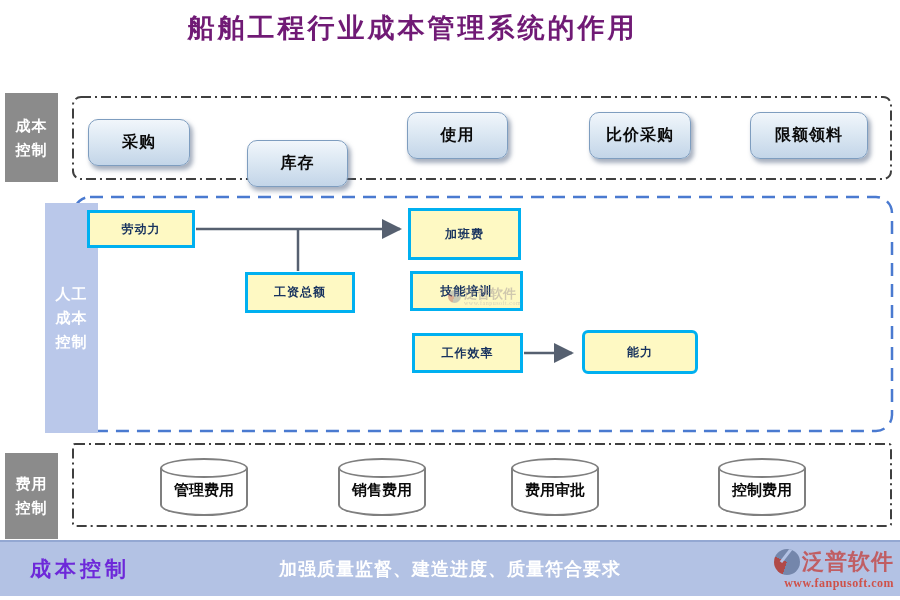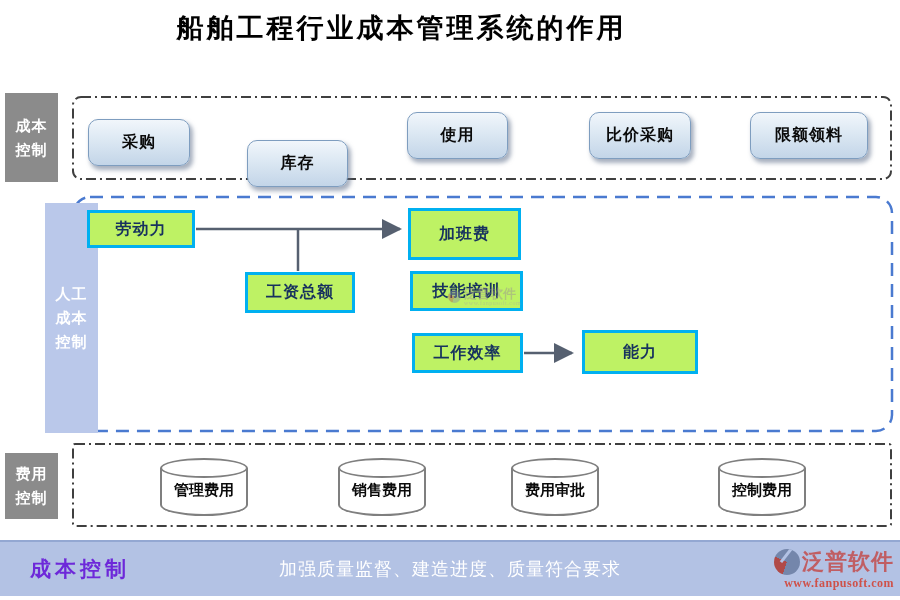--- a/index.html
+++ b/index.html
@@ -2,51 +2,51 @@
 <html><head>
 <meta charset="utf-8">
 <style>
   html,body{margin:0;padding:0;}
   #app{
     position:relative; width:900px; height:600px; background:#ffffff;
     font-family:"Liberation Serif","DejaVu Serif",serif; overflow:hidden;
   }
   
   .title{
-    position:absolute; top:10px; left:4px; width:795px; text-align:center;
-    font-size:27px; font-weight:bold; color:#000000; letter-spacing:3px;
+    position:absolute; top:10px; left:15px; width:795px; text-align:center;
+    font-size:27px; font-weight:bold; color:#701a75; letter-spacing:3px;
   }
   
   .svg-layer{position:absolute; left:0; top:0; width:900px; height:600px;}
   
   .side{
     position:absolute; left:5px; width:53px; display:flex; align-items:center;
     justify-content:center; text-align:center; color:#ffffff; font-weight:bold;
     font-size:15px; line-height:1.6; letter-spacing:1px; white-space:pre-line;
   }
   .side-gray{background:#8b8b8b;}
   .side-blue{background:#bac8ea;margin-left:40px;}
   .side1{top:93px; height:89px;}
   .side2{top:203px; height:230px;}
-  .side3{top:453px; height:66px;}
+  .side3{top:453px; height:86px;}
   
   .btn{
     position:absolute; top:112px; height:47px; border-radius:10px;
     border:1.5px solid #7e9dbf;
     background:linear-gradient(180deg,#f1f6fb 0%,#dce8f3 45%,#c3d5e8 100%);
     box-shadow:2.5px 3.5px 4px rgba(95,112,138,0.55);
     display:flex; align-items:center; justify-content:center;
     font-size:16px; font-weight:bold; color:#0a0a0a; letter-spacing:1px;
     box-sizing:border-box;
   }
   
   .flow{
-    position:absolute; background:#bef264; border:3px solid #00b0f0;
+    position:absolute; background:#fef9c3; border:3px solid #00b0f0;
     display:flex; align-items:center; justify-content:center;
-    font-size:16px; font-weight:bold; color:#17325e; letter-spacing:1px;
+    font-size:12px; font-weight:bold; color:#17325e; letter-spacing:1px;
     box-sizing:border-box;
   }
   
   .cyl{
     position:absolute; top:468px; width:88px; height:48px; background:#ffffff;
     border:2px solid #7f7f7f; border-top:none;
     border-radius:0 0 44px 44px / 0 0 11px 11px; box-sizing:border-box;
   }
   .cyl .cyl-top{
     position:absolute; left:-2px; right:-2px; top:-10px; height:20px;
@@ -73,21 +73,21 @@
   .footer{
     position:absolute; left:0; top:540px; width:900px; height:56px;
     background:#b3c2e4; border-top:2px solid #93a7d2; box-sizing:border-box;
   }
   .footer-left{
     position:absolute; left:30px; top:13px; font-size:21px; font-weight:bold;
     color:#6d28d9; letter-spacing:4px;
   }
   .footer-center{
     position:absolute; left:170px; width:560px; top:15px; text-align:center;
-    font-size:18px; font-weight:normal; color:#ffffff; letter-spacing:1px;
+    font-size:18px; font-weight:bold; color:#ffffff; letter-spacing:1px;
   }
   .brand{
     position:absolute; right:6px; top:5px; display:flex; flex-direction:column;
     align-items:flex-end;
   }
   .brand-row{display:flex; align-items:center; gap:2px;}
   .brand-icon{
     width:26px; height:26px; border-radius:50%; position:relative;
     background:conic-gradient(from -160deg,#b04a48 0 95deg,#7486ab 95deg 360deg);
     overflow:hidden;
@@ -132,21 +132,21 @@
   <div class="btn" style="left:247px; width:101px;margin-top:28px;">库存</div>
   <div class="btn" style="left:407px; width:101px;">使用</div>
   <div class="btn" style="left:589px; width:102px;">比价采购</div>
   <div class="btn" style="left:750px; width:118px;">限额领料</div>
 
   <div class="flow" style="left:87px;  top:210px; width:108px; height:38px;">劳动力</div>
   <div class="flow" style="left:245px; top:272px; width:110px; height:41px;">工资总额</div>
   <div class="flow" style="left:408px; top:208px; width:113px; height:52px;">加班费</div>
   <div class="flow" style="left:410px; top:271px; width:113px; height:40px;">技能培训</div>
   <div class="flow" style="left:412px; top:333px; width:111px; height:40px;">工作效率</div>
-  <div class="flow" style="left:582px; top:330px; width:116px; height:44px;">能力</div>
+  <div class="flow" style="left:582px; top:330px; width:116px; height:44px;border-radius:6px;">能力</div>
 
   <div class="watermark">
     <div class="wm-circle"></div>
     <div class="wm-texts">
       <span class="wm-name">泛普软件</span>
       <span class="wm-url">www.fanpusoft.com</span>
     </div>
   </div>
 
   <div class="cyl" style="left:160px;">

